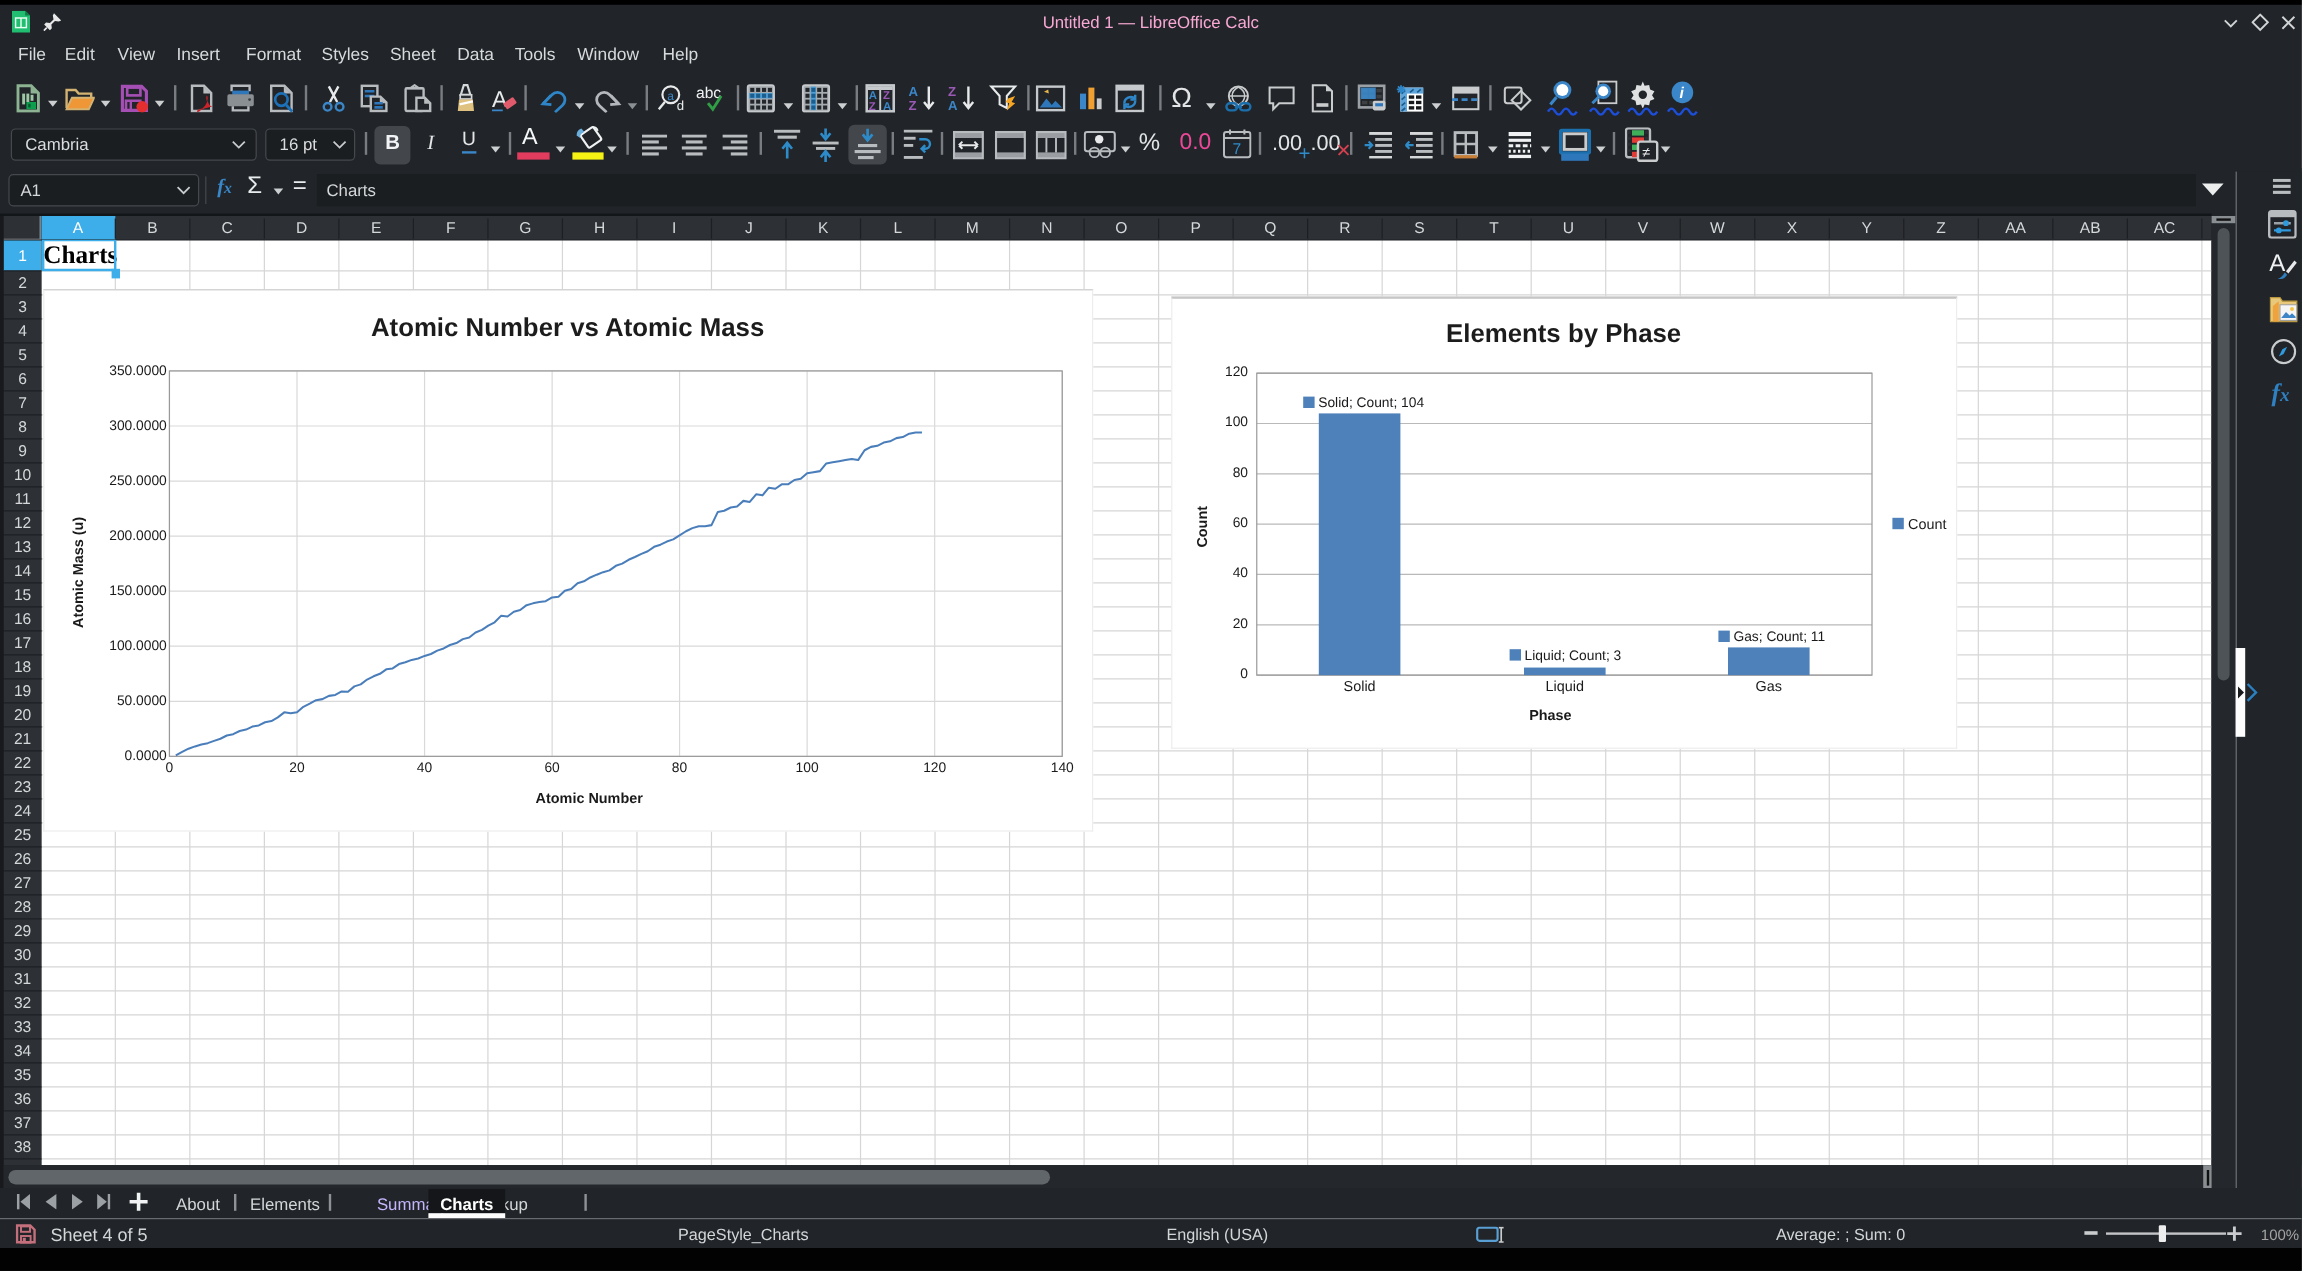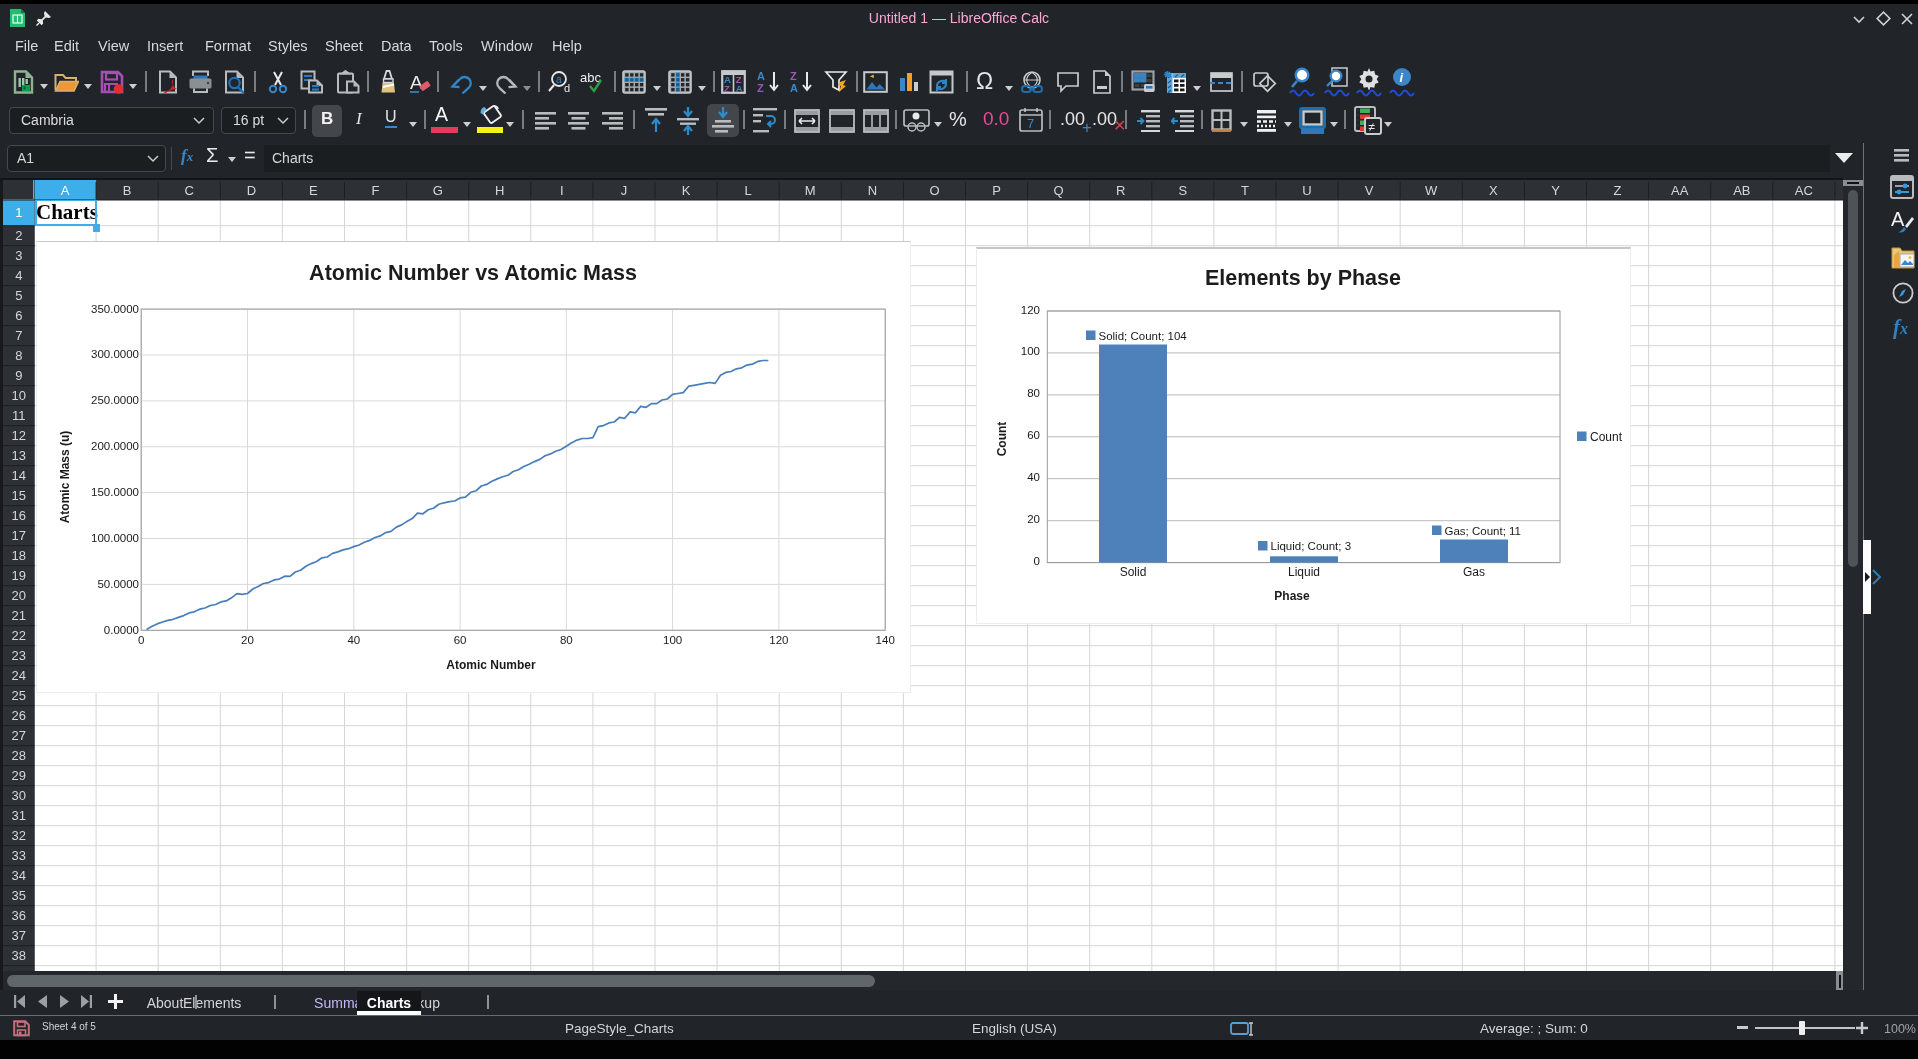--- a/index.html
+++ b/index.html
@@ -877,37 +877,37 @@
       <path d="M1 0 v13 l9 -6.5 z" fill="#9ba0a4"></path>
     </svg>
     <svg class="abs" style="left:80px;top:995px" width="12" height="13">
       <path d="M1 0 v13 l8 -6.5 z" fill="#9ba0a4"></path>
       <rect x="9.8" y="0" width="2.2" height="13" fill="#9ba0a4"></rect>
     </svg>
     <svg class="abs" style="left:107px;top:993px" width="17" height="17">
       <path d="M8.5 1 v15 M1 8.5 h15" stroke="#f2f3f4" stroke-width="3"></path>
     </svg>
     <div class="abs" style="left:105px;top:995px;width:120px;text-align:center;font-size:14px;color:#d3d5d7">About</div>
-    <div class="abs" style="left:183px;top:995px;width:141px;font-size:14px;color:#d3d5d7">Elements</div>
+    <div class="abs" style="left:167px;top:995px;width:141px;text-align:center;font-size:14px;color:#d3d5d7">Elements</div>
     <div class="abs" style="left:254px;top:995px;width:120px;text-align:right;font-size:14px;color:#c4b5fd">Summary</div>
     <div class="abs" style="left:394px;top:995px;width:120px;font-size:14px;color:#d3d5d7">Lookup</div>
     <div class="abs" style="left:195px;top:995px;width:1.5px;height:14px;background:#8e9296"></div>
     <div class="abs" style="left:274px;top:995px;width:1.5px;height:14px;background:#8e9296"></div>
     <div class="abs" style="left:487px;top:995px;width:1.5px;height:14px;background:#8e9296"></div>
     <div class="abs" style="left:357px;top:991px;width:64px;height:20px;background:#141619"></div>
     <div class="abs" style="left:357px;top:995px;width:64px;text-align:center;font-size:14px;font-weight:bold;color:#fff">Charts</div>
     <div class="abs" style="left:357px;top:1011px;width:64px;height:4px;background:#fdfdfd"></div>
 <div class="abs" style="left:0;top:1015px;width:1918px;height:25px;background:#212529;border-top:1px solid #686c70"></div>
     <svg class="abs" style="left:13px;top:1020px" width="17" height="17">
       <path d="M1.2 1.2 h11 l3.6 3.6 v10.4 h-14.6 z" fill="none" stroke="#c4707c" stroke-width="2"></path>
       <rect x="4.5" y="2" width="7.5" height="4.5" fill="none" stroke="#c4707c" stroke-width="1.6"></rect>
       <rect x="4.5" y="10" width="8" height="5.5" fill="none" stroke="#c4707c" stroke-width="1.6"></rect>
       <rect x="6" y="11.5" width="2.5" height="4" fill="#c4707c"></rect>
     </svg>
-    <div class="abs" style="left:42px;top:1021px;font-size:10px;color:#d3d5d7">Sheet 4 of 5</div>
+    <div class="abs" style="left:42px;top:1021px;font-size:15px;color:#d3d5d7">Sheet 4 of 5</div>
     <div class="abs" style="left:565px;top:1021px;font-size:13.5px;color:#d3d5d7">PageStyle_Charts</div>
     <div class="abs" style="left:972px;top:1021px;font-size:13.5px;color:#d3d5d7">English (USA)</div>
     <svg class="abs" style="left:1230px;top:1022px" width="24" height="14">
       <rect x="1" y="1" width="17" height="11" rx="2" fill="none" stroke="#5a9fd4" stroke-width="1.8"></rect>
       <path d="M21 1 v12 M19 1 h4 M19 13 h4" stroke="#c9cbcd" stroke-width="1.4" fill="none"></path>
     </svg>
     <div class="abs" style="left:1480px;top:1021px;font-size:13.5px;color:#d3d5d7">Average: ; Sum: 0</div>
     <div class="abs" style="left:1737px;top:1026px;width:11px;height:2.5px;background:#c9cbcd"></div>
     <div class="abs" style="left:1755px;top:1027px;width:100px;height:2px;background:#c2c4c6"></div>
     <div class="abs" style="left:1799px;top:1021px;width:6px;height:14px;background:#ededee;border-radius:1px"></div>

